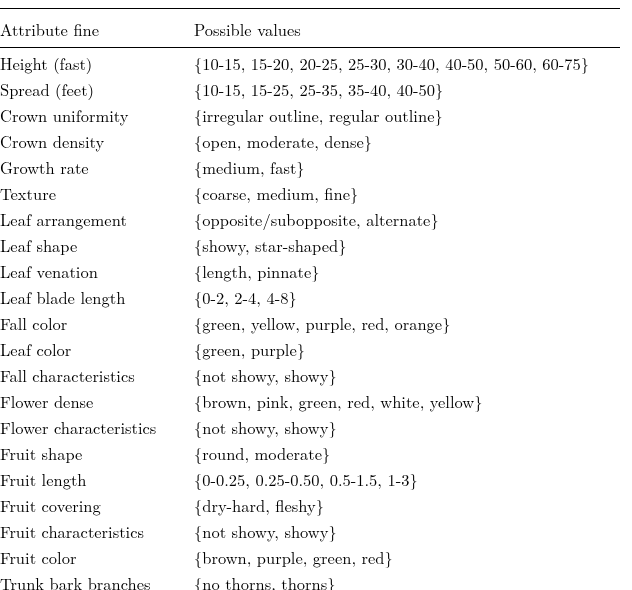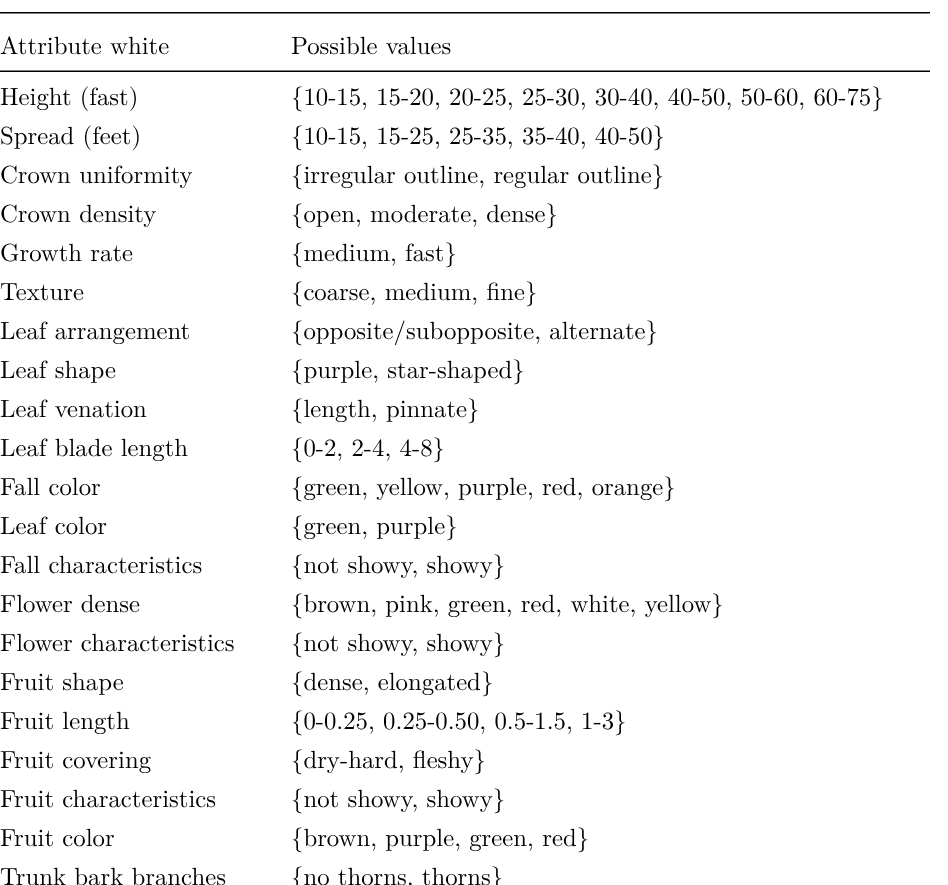--- a/index.html
+++ b/index.html
@@ -39,21 +39,21 @@
 </head>
 <body>
 
 <div class="page">
   <table>
     <thead>
       <tr class="top-rule">
           <td colspan="2"></td>
         </tr>
       <tr class="hdr">
-        <td class="attr">Attribute white</td>
+        <td class="attr">Attribute fine</td>
         <td class="val">Possible values</td>
       </tr>
       <tr class="mid-rule">
           <td colspan="2"></td>
         </tr>
     </thead>
     <tbody id="rows">
 
     <tr>
           <td class="attr">Height (fast)</td>
@@ -78,21 +78,21 @@
         <tr>
           <td class="attr">Texture</td>
           <td class="val">{coarse, medium, fine}</td>
         </tr>
         <tr>
           <td class="attr">Leaf arrangement</td>
           <td class="val">{opposite/subopposite, alternate}</td>
         </tr>
         <tr>
           <td class="attr">Leaf shape</td>
-          <td class="val">{purple, star-shaped}</td>
+          <td class="val">{showy, star-shaped}</td>
         </tr>
         <tr>
           <td class="attr">Leaf venation</td>
           <td class="val">{length, pinnate}</td>
         </tr>
         <tr>
           <td class="attr">Leaf blade length</td>
           <td class="val">{0-2, 2-4, 4-8}</td>
         </tr>
         <tr>
@@ -110,21 +110,21 @@
         <tr>
           <td class="attr">Flower dense</td>
           <td class="val">{brown, pink, green, red, white, yellow}</td>
         </tr>
         <tr>
           <td class="attr">Flower characteristics</td>
           <td class="val">{not showy, showy}</td>
         </tr>
         <tr>
           <td class="attr">Fruit shape</td>
-          <td class="val">{dense, elongated}</td>
+          <td class="val">{round, moderate}</td>
         </tr>
         <tr>
           <td class="attr">Fruit length</td>
           <td class="val">{0-0.25, 0.25-0.50, 0.5-1.5, 1-3}</td>
         </tr>
         <tr>
           <td class="attr">Fruit covering</td>
           <td class="val">{dry-hard, fleshy}</td>
         </tr>
         <tr>

